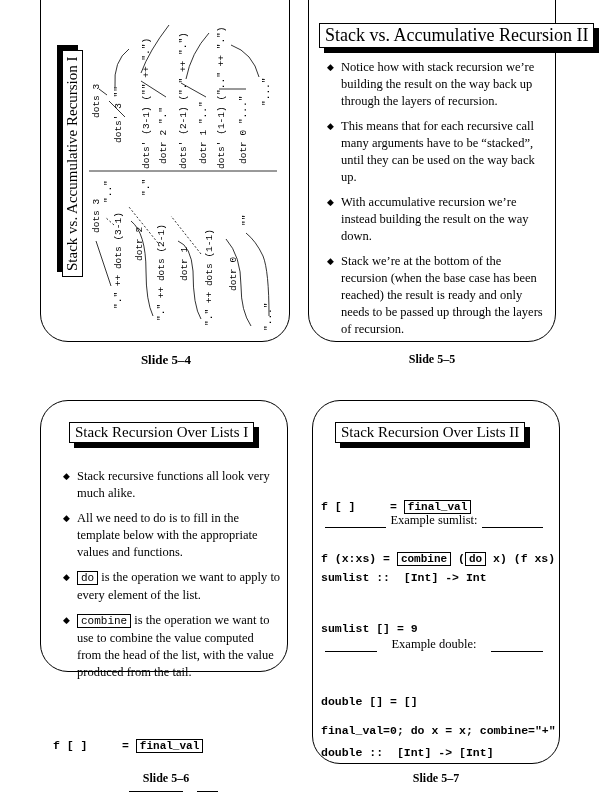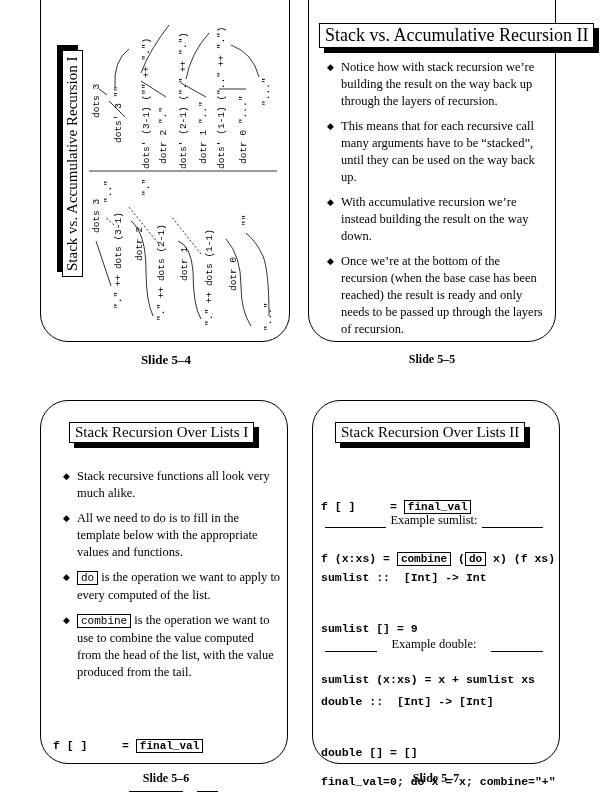--- a/index.html
+++ b/index.html
@@ -80,31 +80,31 @@
   </svg>
 </div>
 <div class="caption" style="left:86px; top:352px;">Slide 5–4</div>
 
 <div class="slide" style="left:308px; top:-30px; width:248px; height:372px;">
   <div class="title-box" style="left:10px; top:52px; font-size:18px;">Stack vs. Accumulative Recursion II</div>
   <ul class="bullets" style="left:18px; top:88px; width:222px;">
     <li><span class="dot">◆</span><span>Notice how with stack recursion we’re building the result on the way back up through the layers of recursion.</span></li>
     <li><span class="dot">◆</span><span>This means that for each recursive call many arguments have to be “stacked”, until they can be used on the way back up.</span></li>
     <li><span class="dot">◆</span><span>With accumulative recursion we’re instead building the result on the way down.</span></li>
-    <li><span class="dot">◆</span><span>Once we’re at the bottom of the recursion (when the base case has been reached) the result is ready and only needs to be passed up through the layers of recursion.</span></li>
+    <li><span class="dot">◆</span><span>Stack we’re at the bottom of the recursion (when the base case has been reached) the result is ready and only needs to be passed up through the layers of recursion.</span></li>
   </ul>
 </div>
 <div class="caption" style="left:352px; top:352px; font-size:12px;">Slide 5–5</div>
 
-<div class="slide" style="left:40px; top:400px; width:248px; height:364px;">
+<div class="slide" style="left:40px; top:400px; width:248px; height:272px;">
   <div class="title-box" style="left:28px; top:21px;">Stack Recursion Over Lists I</div>
   <ul class="bullets" style="left:22px; top:67px; width:218px;">
     <li><span class="dot">◆</span><span>Stack recursive functions all look very much alike.</span></li>
     <li><span class="dot">◆</span><span>All we need to do is to fill in the template below with the appropriate values and functions.</span></li>
-    <li><span class="dot">◆</span><span class="boxed">do</span><span> is the operation we want to apply to every computed of the list.</span></li>
+    <li><span class="dot">◆</span><span class="boxed">do</span><span> is the operation we want to apply to every element of the list.</span></li>
     <li><span class="dot">◆</span><span class="boxed">combine</span><span> is the operation we want to use to combine the value computed from the head of the list, with the value produced from the tail.</span></li>
   </ul>
   <div class="code mono-bold" style="position:absolute; left:12px; top:302px;">
     <div><span>f [ ]     = </span><span class="boxed">final_val</span></div>
     <div><span>f (x:xs) = </span><span class="boxed">combine</span><span> (</span><span class="boxed">do</span><span> x) (f xs)</span></div>
   </div>
 </div>
 <div class="caption" style="left:86px; top:771px; font-size:12px;">Slide 5–6</div>
 
 <div class="slide" style="left:312px; top:400px; width:248px; height:364px;">
@@ -114,30 +114,29 @@
     <div><span>f (x:xs) = </span><span class="boxed">combine</span><span> (</span><span class="boxed">do</span><span> x) (f xs)</span></div>
   </div>
   <div class="rule-heading" style="position:absolute; left:12px; top:112px; width:218px;">
     <span class="line"></span>
     <span class="label">Example sumlist:</span>
     <span class="line"></span>
   </div>
   <div class="code mono-bold" style="position:absolute; left:8px; top:134px;">
     <div>sumlist ::  [Int] -&gt; Int</div>
     <div>sumlist [] = 9</div>
-    <div>sumlist (x:xs) = x + sumlist xs</div>
     <div>&nbsp;</div>
     <div>final_val=0; do x = x; combine="+"</div>
   </div>
   <div class="rule-heading" style="position:absolute; left:12px; top:236px; width:218px;gap:10px;">
     <span class="line"></span>
     <span class="label">Example double:</span>
     <span class="line"></span>
   </div>
   <div class="code mono-bold" style="position:absolute; left:8px; top:258px;">
+    <div>double [] = []</div>
     <div>double ::  [Int] -&gt; [Int]</div>
-    <div>double [] = []</div>
     
     
     
   </div>
 </div>
 <div class="caption" style="left:356px; top:771px; font-size:12px;">Slide 5–7</div>
 
 </body></html>

